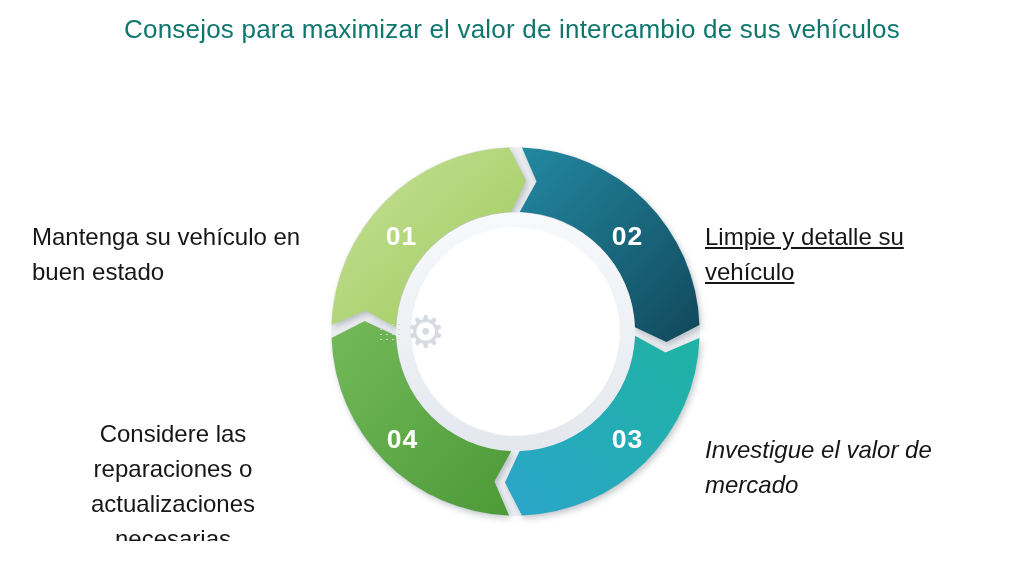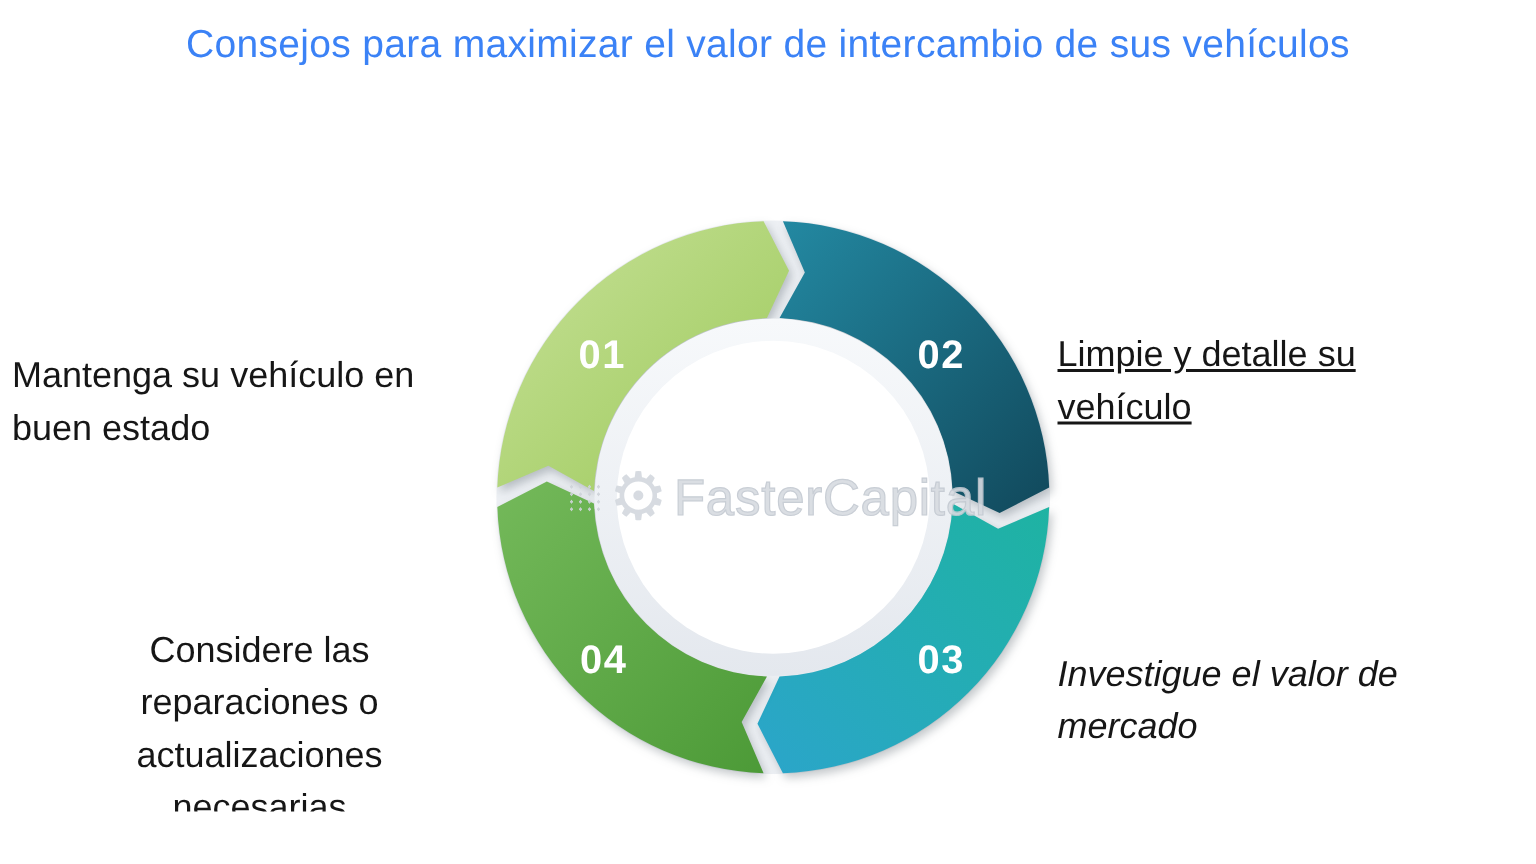--- a/index.html
+++ b/index.html
@@ -10,21 +10,21 @@
     position: relative;
     font-family: "Liberation Sans", sans-serif;
   }
   .title {
     position: absolute;
     top: 14px; left: 0;
     width: 1024px;
     text-align: center;
     font-size: 26px;
     font-weight: 400;
-    color: #3b82f6;
+    color: #0f766e;
     letter-spacing: 0.2px;
   }
   .diagram-svg {
     position: absolute;
     left: 311px; top: 127px;
     width: 409px; height: 409px;
   }
   .seg { filter: drop-shadow(2px 3px 3px rgba(40,55,65,0.28)); }
   .num {
     font-family: "Liberation Sans", sans-serif;
@@ -33,21 +33,21 @@
     fill: #ffffff;
     letter-spacing: 1px;
   }
   .step-label {
     position: absolute;
     font-size: 24px;
     line-height: 35px;
     color: #161616;
     white-space: pre-line;
   }
-  #label-1 { left: 8px;  top: 219px; width: 330px; margin-top: 14px; }
+  #label-1 { left: 32px;  top: 219px; width: 330px; }
   #label-2 { left: 705px; top: 219px; width: 310px; text-decoration: underline; }
   #label-3 { left: 705px; top: 432px; width: 315px; font-style: italic; }
   #label-4 { left: 18px;  top: 416px; width: 310px; height: 125px; overflow: hidden; text-align: center; }
   .watermark {
     position: absolute;
     left: 378px; top: 303px;
     width: 280px; height: 58px;
     display: flex;
     align-items: center;
     opacity: 0.9;
@@ -116,21 +116,20 @@
 
   <text class="num" x="88.5" y="107" text-anchor="middle" dominant-baseline="central">01</text>
   <text class="num" x="309.5" y="107" text-anchor="middle" dominant-baseline="central">02</text>
   <text class="num" x="309.5" y="305.5" text-anchor="middle" dominant-baseline="central">03</text>
   <text class="num" x="89.5" y="305.5" text-anchor="middle" dominant-baseline="central">04</text>
 </svg>
 
 <div class="watermark">
   <span class="wm-dots"></span>
   <span class="wm-gear">⚙</span>
-  <span class="wm-text">FasterCapital</span>
 </div>
 
 <div class="step-label" id="label-1">Mantenga su vehículo en
 buen estado</div>
 <div class="step-label" id="label-2">Limpie y detalle su
 vehículo</div>
 <div class="step-label" id="label-3">Investigue el valor de
 mercado</div>
 <div class="step-label" id="label-4">Considere las
 reparaciones o

